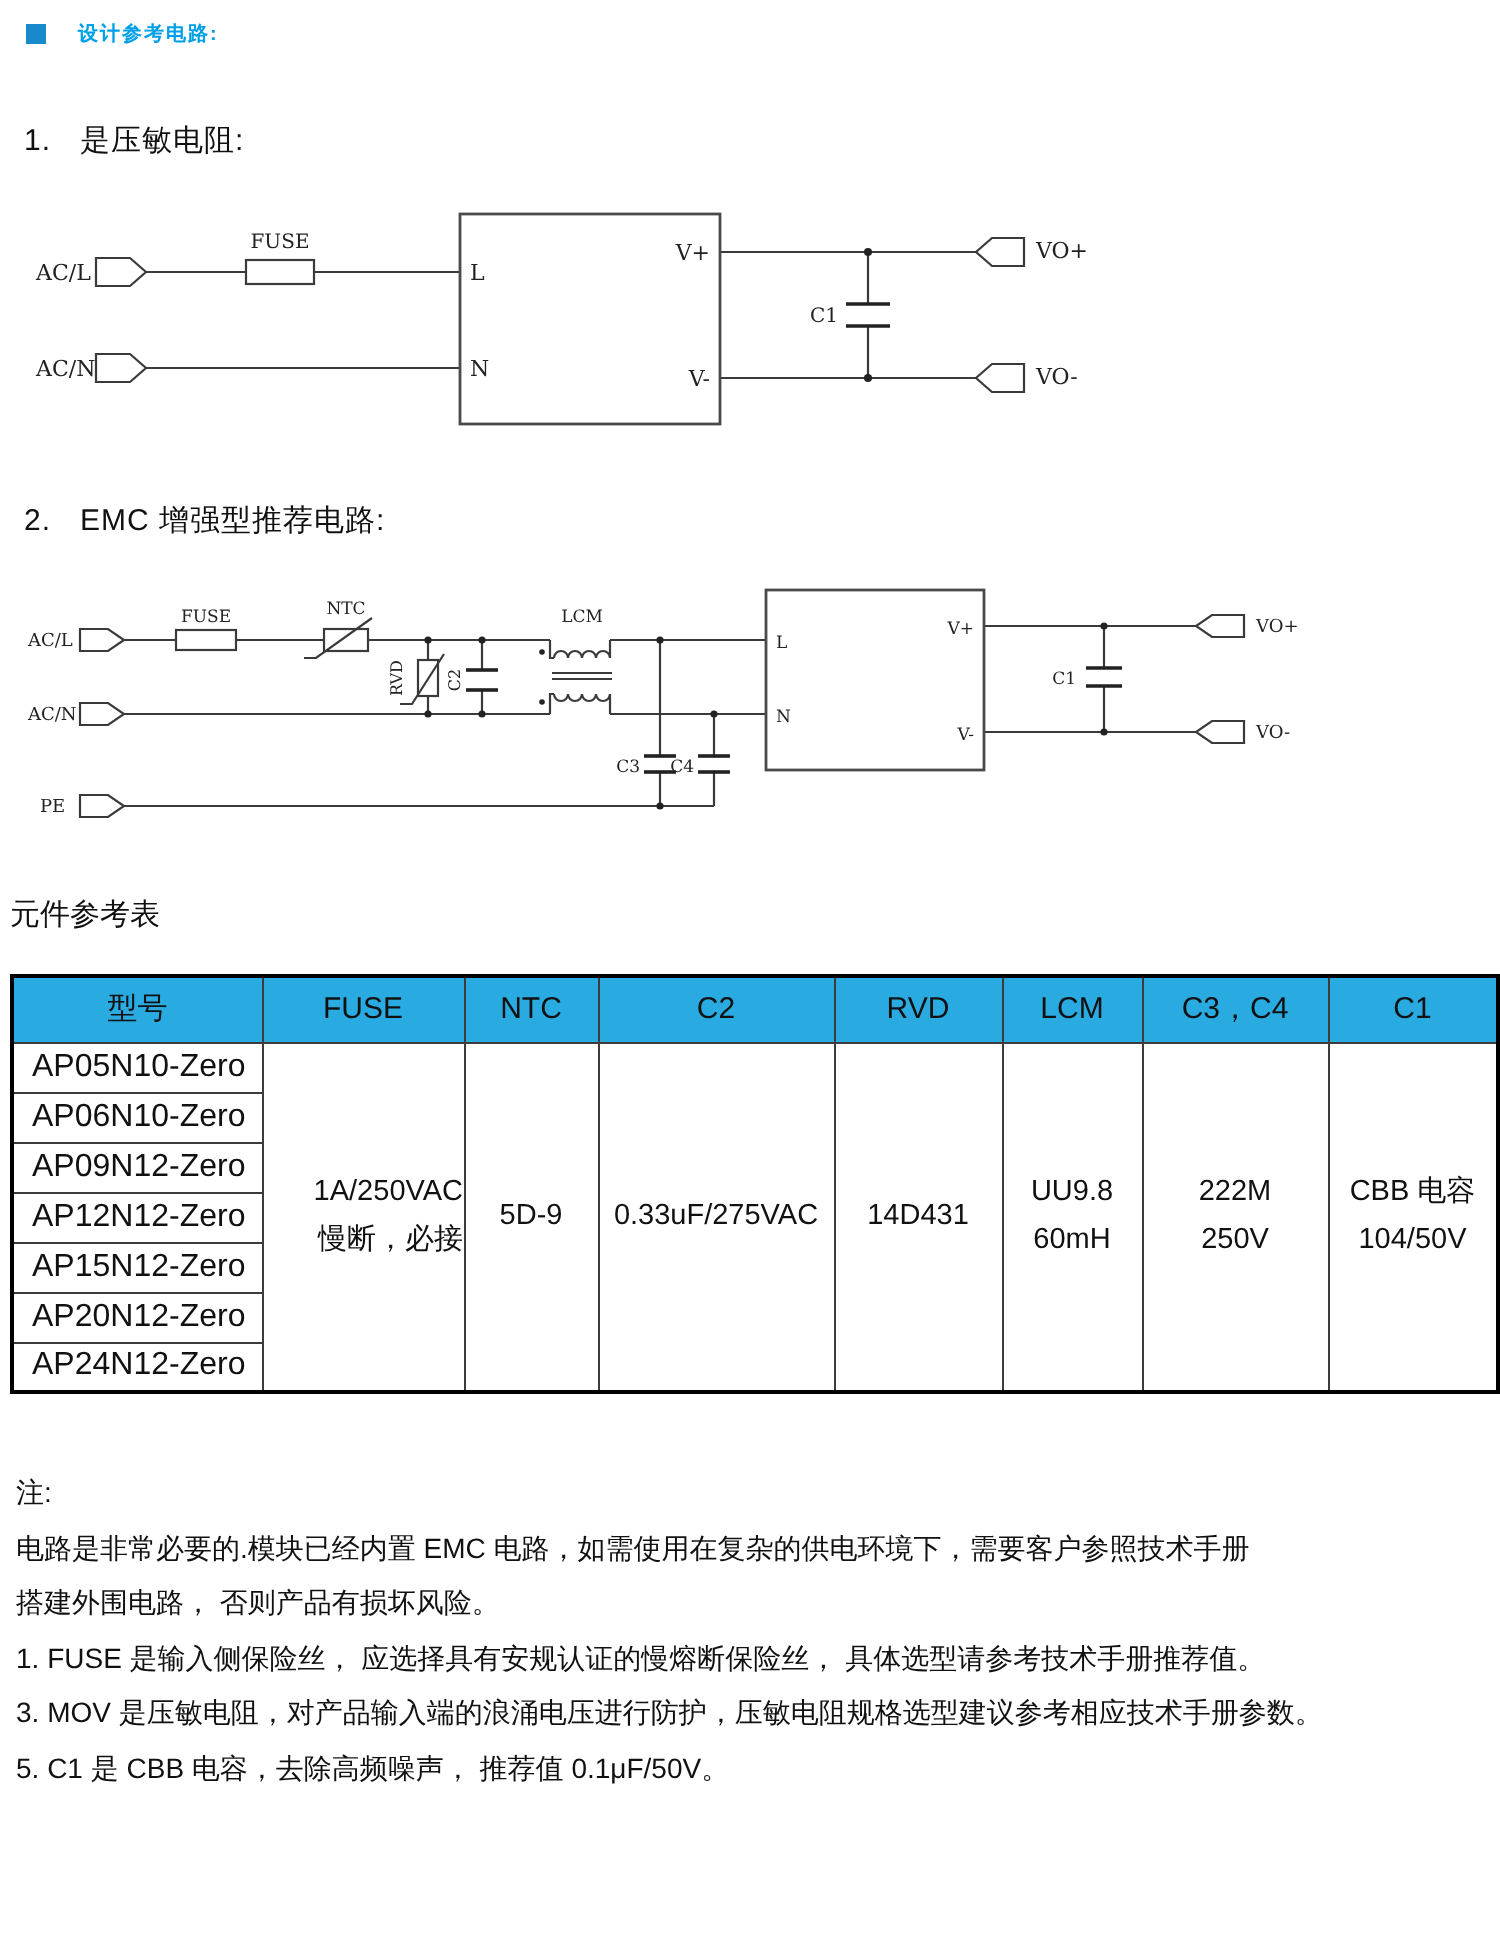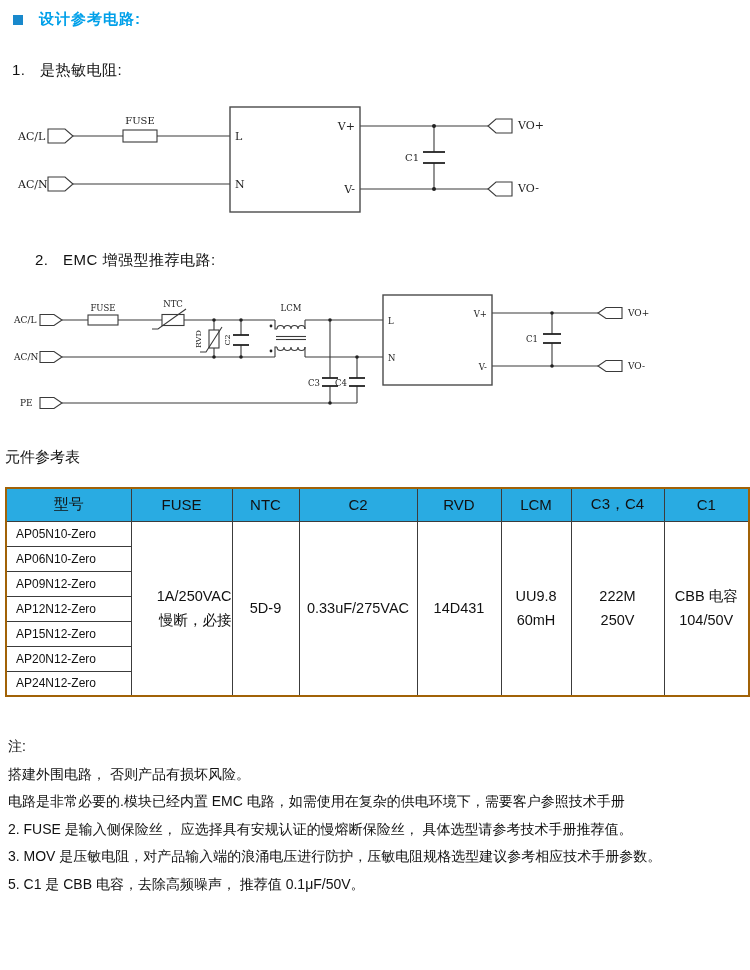--- a/index.html
+++ b/index.html
@@ -3,58 +3,58 @@
 <meta charset="utf-8">
 <style>
   * { margin:0; padding:0; box-sizing:border-box; }
   html,body { width:750px; height:970px; background:#ffffff; overflow:hidden;
               font-family:"Liberation Sans", sans-serif; color:#1a1a1a; position:relative; }
   .abs { position:absolute; }
 
   
   .doc-title { left:13px; top:10px; display:flex; align-items:center; }
   .bullet-sq { width:10px; height:10px; background:#1989CC; }
-  .doc-title-text { margin-left:16px; color:#00A0E9; font-size:15px; font-weight:bold; letter-spacing:1px; }
+  .doc-title-text { margin-left:16px; color:#00A0E9; font-size:10px; font-weight:bold; letter-spacing:1px; }
   .sec-head { left:12px; font-size:15px; color:#111; letter-spacing:0.5px; }
   .sec-head .num { display:inline-block; width:28px; }
   .table-title { left:5px; top:448px; font-size:15px; color:#111; }
 
   
   svg text { font-family:"DejaVu Serif", serif; fill:#222; }
   svg .wire { stroke:#3a3a3a; stroke-width:1.1; fill:none; }
   svg .sym  { stroke:#3a3a3a; stroke-width:1.1; fill:#ffffff; }
   svg .box  { stroke:#4a4a4a; stroke-width:1.4; fill:#ffffff; }
   svg .plate{ stroke:#222; stroke-width:1.8; }
   svg .dot  { fill:#222; stroke:none; }
 
   
   table.ref { position:absolute; left:5px; top:487px; width:743px; border-collapse:collapse;
               table-layout:fixed; font-size:14.5px; color:#111; }
   table.ref th, table.ref td { border:1px solid #3c3c3c; overflow:hidden; white-space:nowrap; }
-  table.ref { border:2px solid #a16207; }
+  table.ref { border:2px solid #000000; }
   table.ref th { background:#29ABE2; height:33px; font-weight:normal; font-size:15px; text-align:center; }
   table.ref td { height:25px; text-align:center; vertical-align:middle; }
-  table.ref td.model { text-align:left; padding-left:9px; font-size:12px; }
+  table.ref td.model { text-align:left; padding-left:9px; font-size:16px; }
   table.ref td.left2 { text-align:right; padding-left:11px; }
   table.ref td .ln { line-height:24px; }
 
   
   .notes { left:8px; top:733px; width:742px; font-size:14px; line-height:27.5px; color:#111; }
   .notes div { white-space:nowrap; }
 </style>
 </head>
 <body>
 
 <div class="abs doc-title">
   <div class="bullet-sq"></div>
   <div class="doc-title-text">设计参考电路:</div>
 </div>
 
 <div class="abs sec-head" style="top:61px;">
-  <span class="num">1.</span><span>是热敏电阻:</span>
+  <span class="num">1.</span><span>是压敏电阻:</span>
 </div>
 
 <svg class="abs" style="left:0; top:95px;" width="750" height="135" viewBox="0 0 750 135">
   <g>
     <line class="wire" x1="73" y1="41" x2="230" y2="41"></line>
     <line class="wire" x1="73" y1="89" x2="230" y2="89"></line>
     <line class="wire" x1="360" y1="31" x2="488" y2="31"></line>
     <line class="wire" x1="360" y1="94" x2="488" y2="94"></line>
     <line class="wire" x1="434" y1="31" x2="434" y2="57"></line>
     <line class="wire" x1="434" y1="68" x2="434" y2="94"></line>
@@ -88,21 +88,21 @@
   <g>
     <polygon class="sym" points="512,24 496,24 488,31 496,38 512,38"></polygon>
   </g>
   <text x="518" y="34" font-size="11">VO+</text>
   <g>
     <polygon class="sym" points="512,87 496,87 488,94 496,101 512,101"></polygon>
   </g>
   <text x="518" y="97" font-size="11">VO-</text>
 </svg>
 
-<div class="abs sec-head" style="top:251px;margin-left:23px;">
+<div class="abs sec-head" style="top:251px;">
   <span class="num">2.</span><span>EMC 增强型推荐电路:</span>
 </div>
 
 <svg class="abs" style="left:0; top:285px;" width="750" height="145" viewBox="0 0 750 145">
   <g>
     <line class="wire" x1="62" y1="35" x2="275" y2="35"></line>
     <line class="wire" x1="62" y1="72" x2="275" y2="72"></line>
     <line class="wire" x1="305" y1="35" x2="383" y2="35"></line>
     <line class="wire" x1="305" y1="72" x2="383" y2="72"></line>
     <line class="wire" x1="62" y1="118" x2="357" y2="118"></line>
@@ -277,18 +277,18 @@
         <td class="model">AP20N12-Zero</td>
       </tr>
     <tr>
         <td class="model">AP24N12-Zero</td>
       </tr>
   </tbody>
 </table>
 
 <div class="abs notes">
   <div>注:</div>
+  <div>电路是非常必要的.模块已经内置 EMC 电路，如需使用在复杂的供电环境下，需要客户参照技术手册</div>
   <div>搭建外围电路， 否则产品有损坏风险。</div>
-  <div>电路是非常必要的.模块已经内置 EMC 电路，如需使用在复杂的供电环境下，需要客户参照技术手册</div>
-  <div>2. FUSE 是输入侧保险丝， 应选择具有安规认证的慢熔断保险丝， 具体选型请参考技术手册推荐值。</div>
+  <div>1. FUSE 是输入侧保险丝， 应选择具有安规认证的慢熔断保险丝， 具体选型请参考技术手册推荐值。</div>
   <div>3. MOV 是压敏电阻，对产品输入端的浪涌电压进行防护，压敏电阻规格选型建议参考相应技术手册参数。</div>
   <div>5. C1 是 CBB 电容，去除高频噪声， 推荐值 0.1μF/50V。</div>
 </div>
 
 </body></html>

